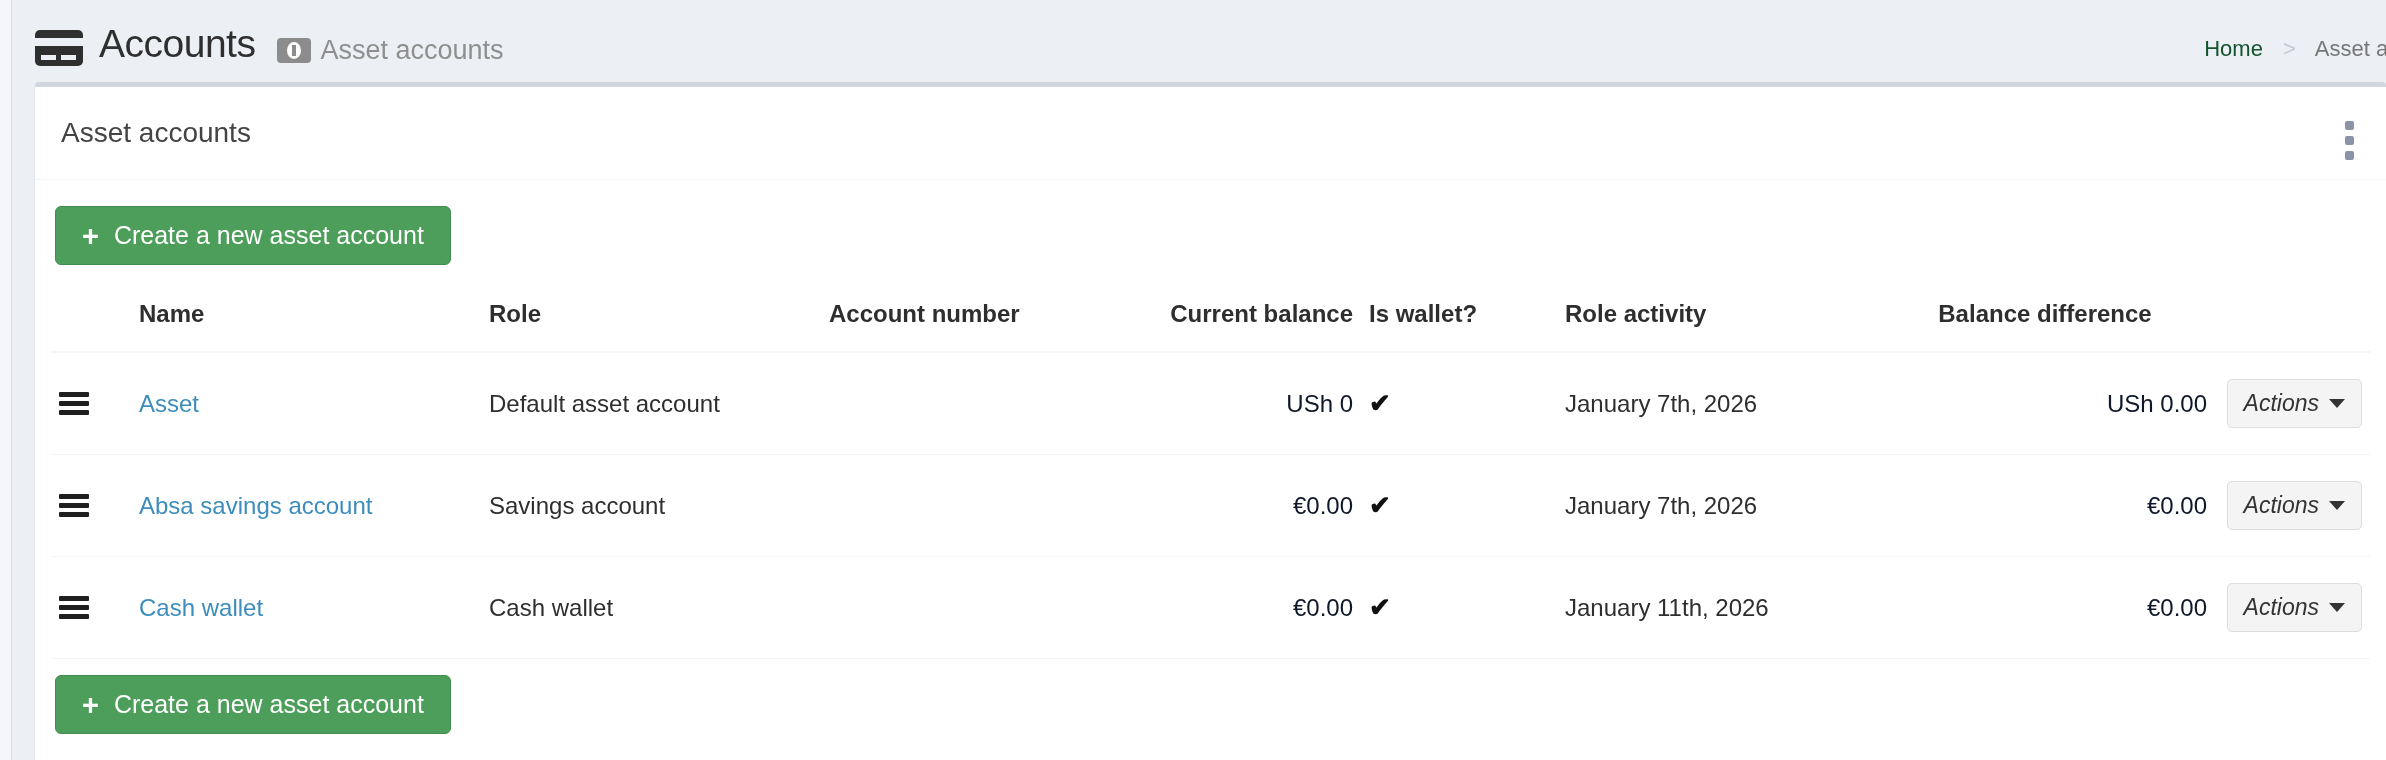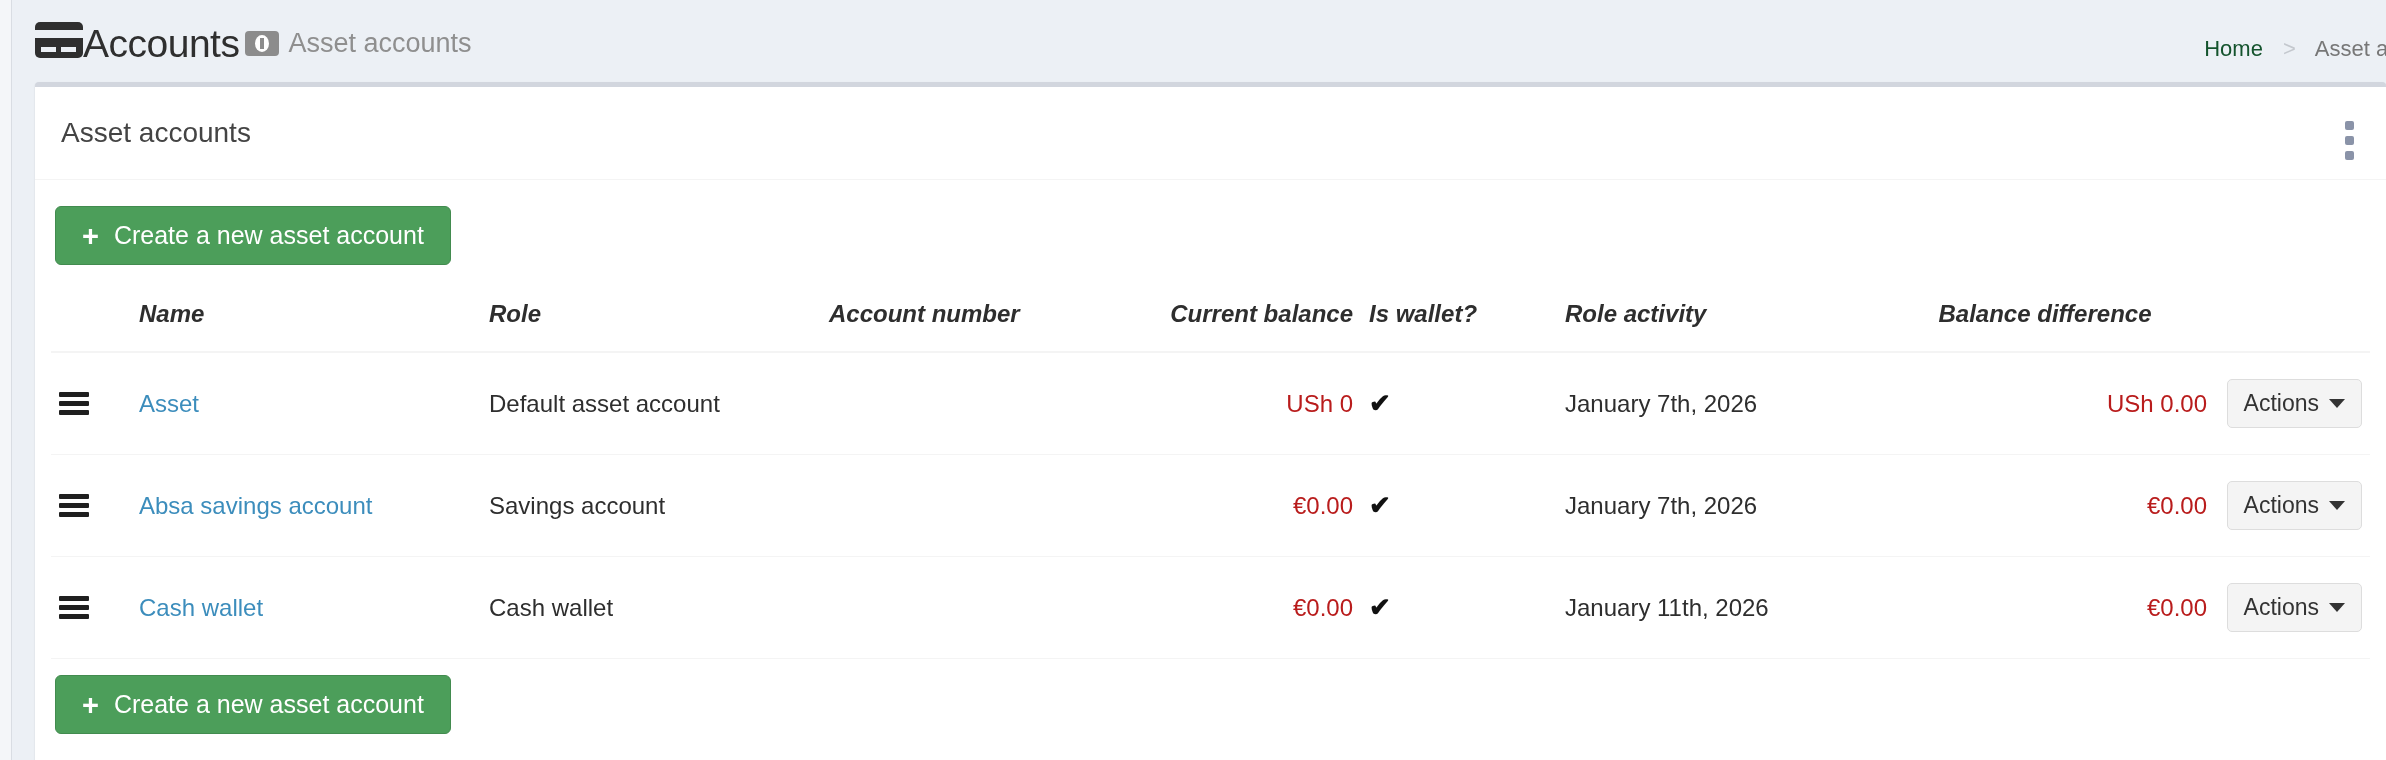--- a/index.html
+++ b/index.html
@@ -11,21 +11,21 @@
     position:relative;
   }
   .left-strip {
     position:absolute; left:0; top:0; width:12px; height:760px;
     background:#f4f6f9; border-right:1px solid #d9dde3;
   }
   .content { margin-left:13px; padding-left:22px; }
 
   
   .content-header { position:relative; padding:22px 0 16px 0; }
-  .title-wrap { display:flex; align-items:flex-start; }
+  .title-wrap { display:flex; align-items:flex-end; gap:16px; }
   .cc-icon { width:48px; height:36px; background:#2f2f2f; border-radius:5px; position:relative; flex:none; }
   .cc-icon::before { content:''; position:absolute; top:8px; left:0; right:0; height:8px; background:#ecf0f5; }
   .cc-icon::after { content:''; position:absolute; bottom:6px; left:6px; width:15px; height:5px; background:#ecf0f5;
     box-shadow:20px 0 0 0 #ecf0f5; }
   .page-title { font-size:39px; font-weight:500; color:#2f2f2f; letter-spacing:-0.5px; }
   .subtitle-wrap { display:flex; align-items:center; gap:9px; margin-left:6px; margin-top:6px; }
   .money-icon { width:34px; height:25px; background:#8c8c8c; border-radius:4px; position:relative; flex:none; }
   .money-icon::before { content:''; position:absolute; top:4px; bottom:4px; left:10px; right:10px; background:#fff; border-radius:50%; }
   .money-icon::after { content:''; position:absolute; top:7px; left:50%; width:4px; height:11px; background:#8c8c8c; transform:translateX(-50%); }
   .page-subtitle { font-size:27px; color:#8f8f8f; }
@@ -50,39 +50,39 @@
     display:inline-flex; align-items:center; gap:15px;
     background:#4c9e5a; border:1px solid #428b4f; color:#fff;
     font-family:inherit; font-size:25px; padding:14px 26px; border-radius:6px;
     cursor:pointer; margin:10px 0 12px 4px;
   }
   .btn-success .plus { font-weight:700; font-size:29px; line-height:22px; }
   .btn-bottom { margin-top:16px; margin-bottom:0; }
 
   
   table { width:100%; border-collapse:collapse; font-size:24px; }
-  th { text-align:left; font-weight:700; color:#2e2e2e; padding:23px 8px; border-bottom:2px solid #f4f4f4;font-style:italic; }
+  th { text-align:left; font-weight:700; color:#2e2e2e; padding:23px 8px; border-bottom:2px solid #f4f4f4; }
   td { padding:26px 8px; border-top:1px solid #f4f4f4; vertical-align:middle; }
   tbody tr:last-child td { border-bottom:1px solid #f4f4f4; }
   th.num, td.num { text-align:right; }
   th.col-baldiff { text-align:center; }
   td.col-baldiff { text-align:right; }
   td.col-actions { text-align:right; }
-  td.muted { color:#b91c1c; }
+  td.muted { color:#0f172a; }
   a.acct-link { color:#3c8dbc; text-decoration:none; }
 
   .drag-handle { width:30px; cursor:grab; display:flex; flex-direction:column; gap:4px; }
   .drag-handle i { display:block; height:5px; background:#1f1f1f; border-radius:1px; }
 
   .check { font-size:26px; color:#111; font-weight:700; }
 
   .btn-default {
     display:inline-flex; align-items:center; gap:10px;
     background:#f4f4f4; border:1px solid #dddddd; color:#333;
-    font-family:inherit; font-size:23px; padding:10px 16px; border-radius:5px; cursor:pointer;
+    font-family:inherit; font-size:23px; padding:10px 16px; border-radius:5px; cursor:pointer;font-style:italic;
   }
   .caret { width:0; height:0; border-left:8px solid transparent; border-right:8px solid transparent; border-top:9px solid #333; display:inline-block; }
 </style>
 </head>
 <body>
 
 <div class="left-strip"></div>
 
 <div class="content">
 

